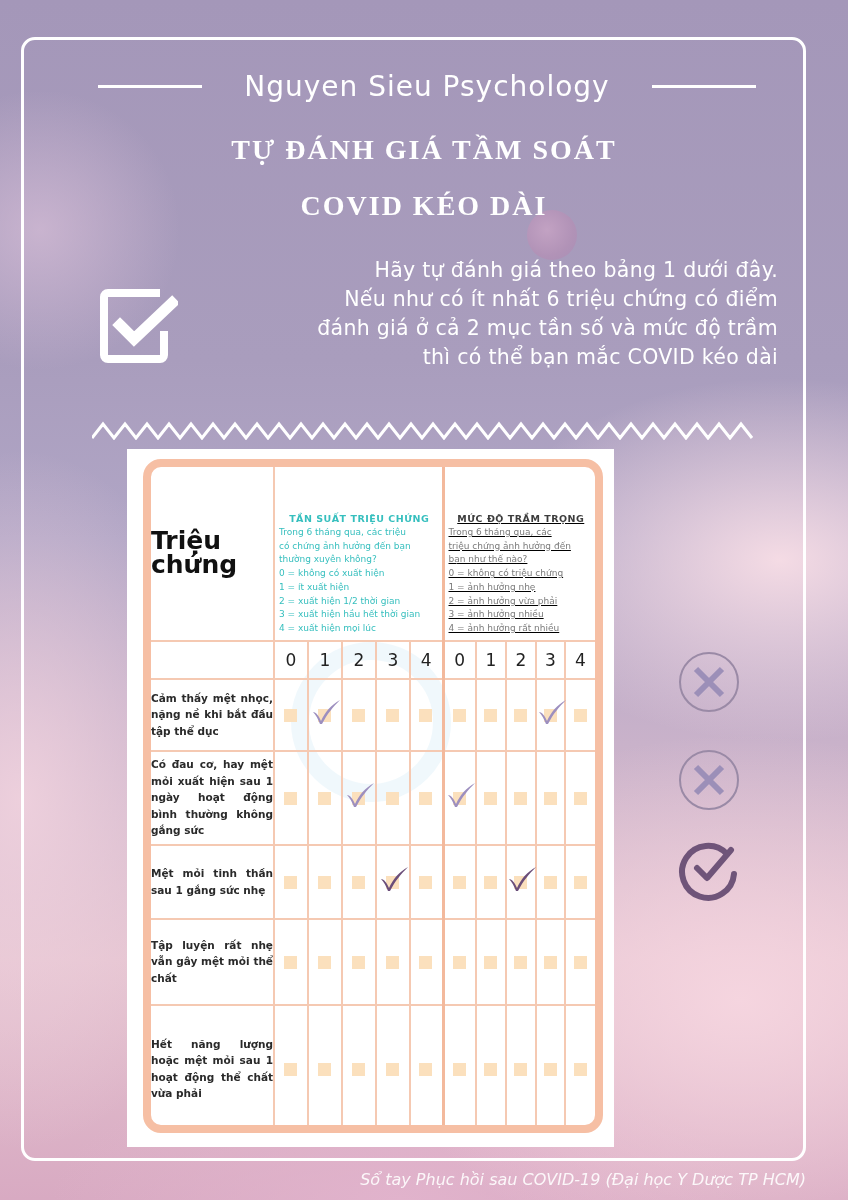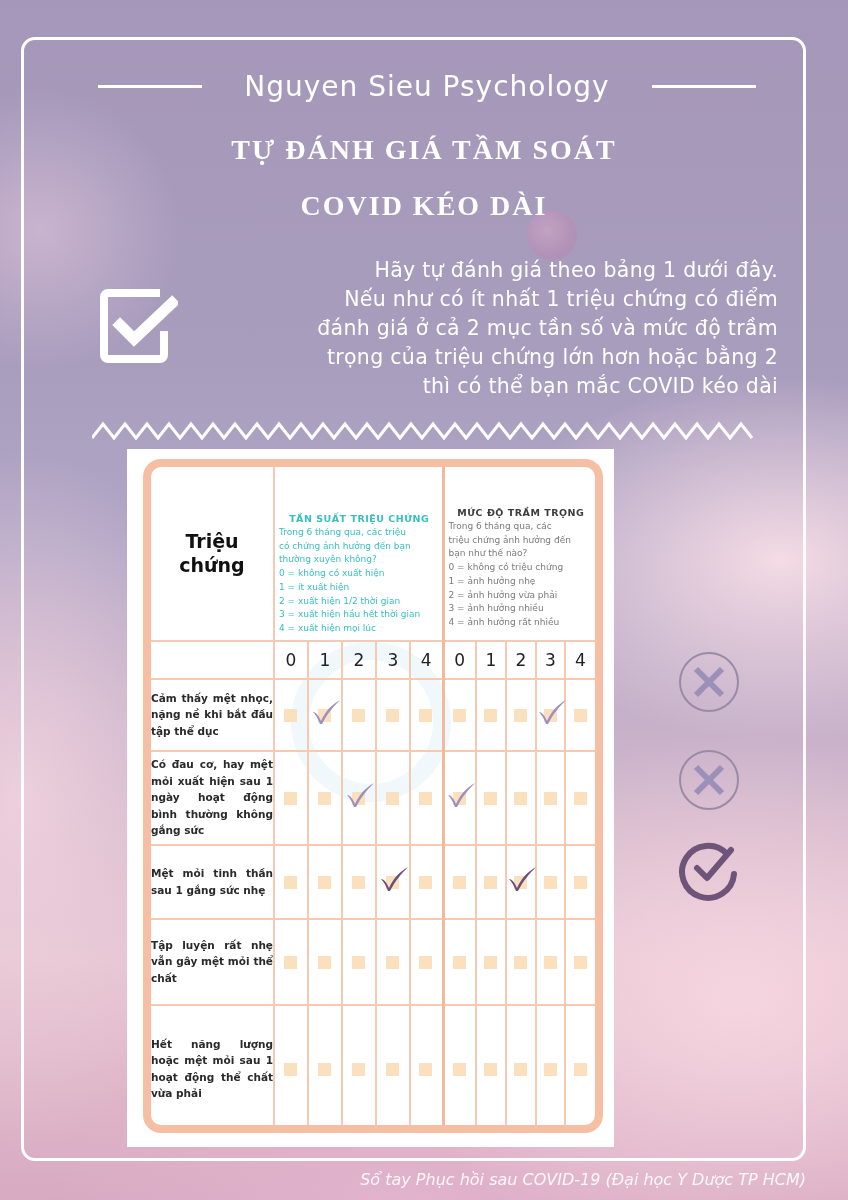--- a/index.html
+++ b/index.html
@@ -58,22 +58,22 @@
     border: 18px solid rgba(170,215,240,0.18);
   }
   table.grid { border-collapse: collapse; position: absolute; left: 0; top: 0; width: 444px; height: 658px; table-layout: fixed; }
   table.grid td { border: 2px solid #f5c9b2; padding: 0; vertical-align: middle; }
   table.grid tr:first-child td { border-top: none; }
   table.grid tr:last-child td { border-bottom: none; }
   table.grid td:first-child { border-left: none; }
   table.grid td:last-child { border-right: none; }
   td.div-thick { border-left: 3px solid #f3b99c !important; }
   .sym-head {
-    font-family: "DejaVu Sans", sans-serif; font-weight: bold; font-size: 19px; line-height: 24px;
-    text-align: center; color: #111;
+    font-family: "DejaVu Sans", sans-serif; font-weight: bold; font-size: 25px; line-height: 24px;
+    text-align: left; color: #111;
   }
   .sec-title { font-size: 9.5px; font-weight: bold; letter-spacing: 0.5px; text-align: center; margin-bottom: 2px; margin-top: 40px; }
   .sec-body { font-size: 9px; line-height: 13.7px; }
   .teal { color: #36bfbe; }
   .grey { color: #7a7a7a; }
   .sec-title.grey { color: #3c3c3c; }
   .scale-num { text-align: center; font-size: 17px; color: #222; font-weight: normal; }
   .sym-label {
     font-size: 10.5px; line-height: 16.5px; color: #2a2a2a; font-weight: bold;
     text-align: justify; padding: 0 4px 0 6px;
@@ -109,23 +109,22 @@
   <div>COVID kéo dài</div>
 </div>
 
 <svg class="intro-icon" viewBox="0 0 80 78">
   <path d="M62 6 H10 a4 4 0 0 0 -4 4 V68 a4 4 0 0 0 4 4 H62 a4 4 0 0 0 4 -4 V44" fill="none" stroke="#fff" stroke-width="8"></path>
   <path d="M22 38 L36 52 L74 16" fill="none" stroke="#fff" stroke-width="11" stroke-linecap="square"></path>
 </svg>
 
 <div class="intro-text">
   <div>Hãy tự đánh giá theo bảng 1 dưới đây.</div>
-  <div>Nếu như có ít nhất 1 triệu chứng có điểm</div>
+  <div>Nếu như có ít nhất 6 triệu chứng có điểm</div>
   <div>đánh giá ở cả 2 mục tần số và mức độ trầm</div>
-  <div>trọng của triệu chứng lớn hơn hoặc bằng 2</div>
   <div>thì có thể bạn mắc COVID kéo dài</div>
 </div>
 
 <svg class="zigzag" viewBox="0 0 665 20" preserveAspectRatio="none">
   <polyline fill="none" stroke="#fff" stroke-width="3" stroke-linejoin="miter" points="0,18 11,4 22,18 33,4 44,18 55,4 66,18 77,4 88,18 99,4 110,18 121,4 132,18 143,4 154,18 165,4 176,18 187,4 198,18 209,4 220,18 231,4 242,18 253,4 264,18 275,4 286,18 297,4 308,18 319,4 330,18 341,4 352,18 363,4 374,18 385,4 396,18 407,4 418,18 429,4 440,18 451,4 462,18 473,4 484,18 495,4 506,18 517,4 528,18 539,4 550,18 561,4 572,18 583,4 594,18 605,4 616,18 627,4 638,18 649,4 660,18"></polyline>
 </svg>
 
 <div class="card">
   <div class="sheet">
     <div class="watermark"></div>
@@ -157,21 +156,21 @@
             <div>Trong 6 tháng qua, các triệu</div>
             <div>có chứng ảnh hưởng đến bạn</div>
             <div>thường xuyên không?</div>
             <div>0 = không có xuất hiện</div>
             <div>1 = ít xuất hiện</div>
             <div>2 = xuất hiện 1/2 thời gian</div>
             <div>3 = xuất hiện hầu hết thời gian</div>
             <div>4 = xuất hiện mọi lúc</div>
           </div>
         </td>
-        <td colspan="5" class="div-thick" style="padding:0 2px 4px 4px; vertical-align:top;">
+        <td colspan="5" class="div-thick" style="padding:6px 2px 4px 4px; vertical-align:top;text-decoration:underline;">
           <div class="sec-title grey">MỨC ĐỘ TRẦM TRỌNG</div>
           <div class="sec-body grey">
             <div>Trong 6 tháng qua, các</div>
             <div>triệu chứng ảnh hưởng đến</div>
             <div>bạn như thế nào?</div>
             <div>0 = không có triệu chứng</div>
             <div>1 = ảnh hưởng nhẹ</div>
             <div>2 = ảnh hưởng vừa phải</div>
             <div>3 = ảnh hưởng nhiều</div>
             <div>4 = ảnh hưởng rất nhiều</div>

